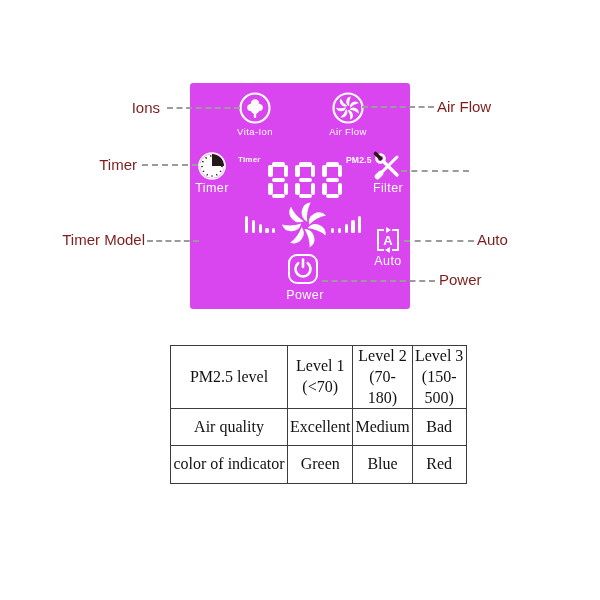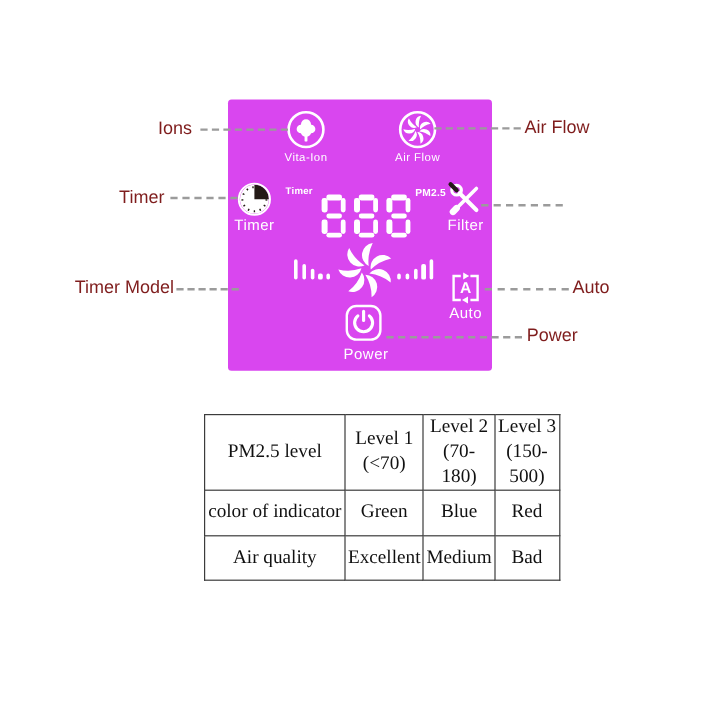--- a/index.html
+++ b/index.html
@@ -215,28 +215,28 @@
     <tbody>
         <tr>
       <td>PM2.5 level</td>
       <td>Level 1
 (&lt;70)</td>
       <td>Level 2
 (70-180)</td>
       <td>Level 3
 (150-500)</td>
     </tr>
+    <tr style="height:37px;">
+      <td>Air quality</td>
+      <td>Excellent</td>
+      <td>Medium</td>
+      <td>Bad</td>
+    </tr>
     <tr>
       <td>color of indicator</td>
       <td>Green</td>
       <td>Blue</td>
       <td>Red</td>
     </tr>
-    <tr style="height:37px;">
-      <td>Air quality</td>
-      <td>Excellent</td>
-      <td>Medium</td>
-      <td>Bad</td>
-    </tr>
   </tbody>
     </table>
 
 </div>
 
 </body></html>

